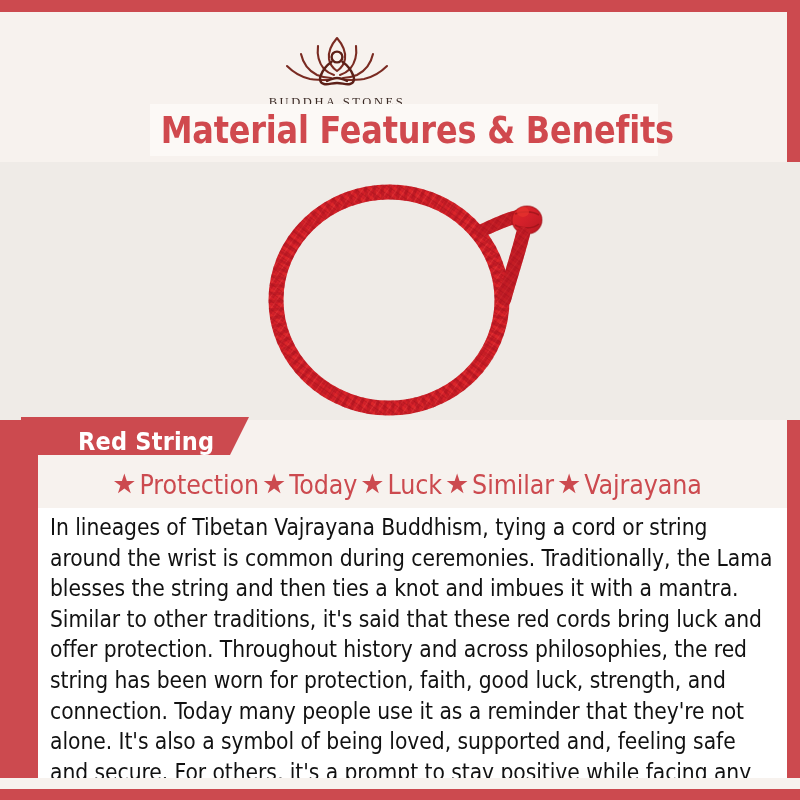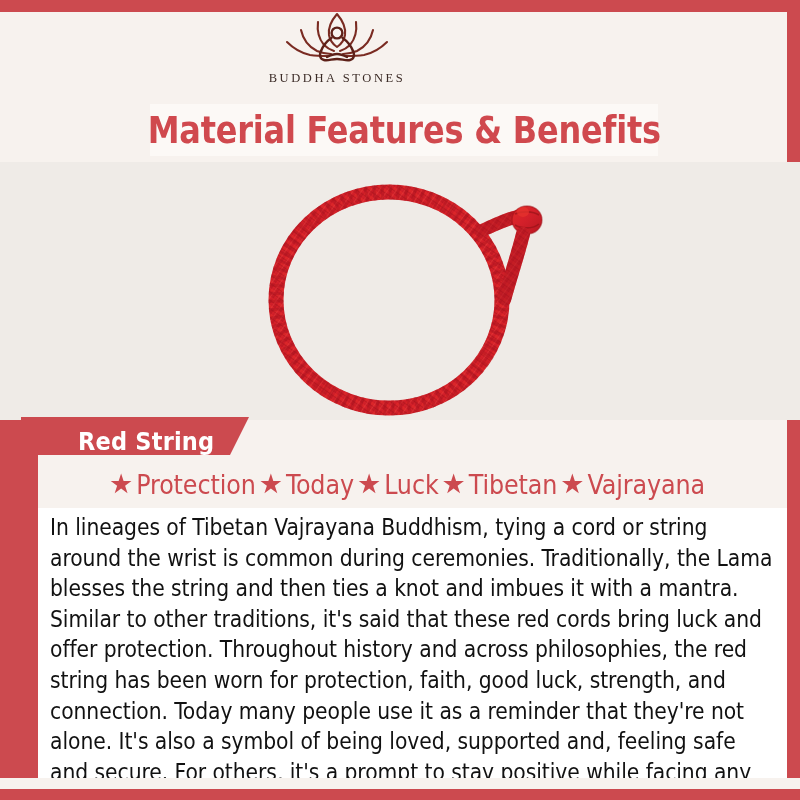--- a/index.html
+++ b/index.html
@@ -51,21 +51,21 @@
   .bottom-cream {
     position: absolute;
     left: 0; bottom: 0;
     width: 800px; height: 22px;
     background: #f7f2ee;
   }
 
   
   .header {
     position: absolute;
-    left: 0; top: 4px;
+    left: 0; top: 28px;
     width: 674px; height: 92px;
     display: flex;
     flex-direction: column;
     align-items: center;
     justify-content: flex-start;
   }
   .logo-mark {
     margin-top: 4px;
     width: 132px;
     height: 62px;
@@ -81,21 +81,21 @@
   }
 
   
   .title-band {
     position: absolute;
     left: 150px; top: 104px;
     width: 508px; height: 52px;
     background: #fcf9f6;
     display: flex;
     align-items: center;
-    justify-content: center;
+    justify-content: flex-start;
   }
   .title-text {
     font-family: "Liberation Sans Narrow", "DejaVu Sans Condensed", "Liberation Sans", sans-serif;
     font-size: 37px;
     font-weight: bold;
     color: #d0494e;
     letter-spacing: -0.2px;
     white-space: nowrap;
     transform: scaleX(0.96);
   }
@@ -270,21 +270,21 @@
     <span class="benefit-item">
       <span class="benefit-star">★</span>
       <span class="benefit-label">Today</span>
     </span>
     <span class="benefit-item">
       <span class="benefit-star">★</span>
       <span class="benefit-label">Luck</span>
     </span>
     <span class="benefit-item">
       <span class="benefit-star">★</span>
-      <span class="benefit-label">Tibetan</span>
+      <span class="benefit-label">Similar</span>
     </span>
     <span class="benefit-item">
       <span class="benefit-star">★</span>
       <span class="benefit-label">Vajrayana</span>
     </span>
   </div>
 
   <div class="description-panel">
     <p class="description-text">In lineages of Tibetan Vajrayana Buddhism, tying a cord or string around the wrist is common during ceremonies. Traditionally, the Lama blesses the string and then ties a knot and imbues it with a mantra. Similar to other traditions, it's said that these red cords bring luck and offer protection. Throughout history and across philosophies, the red string has been worn for protection, faith, good luck, strength, and connection. Today many people use it as a reminder that they're not alone. It's also a symbol of being loved, supported and, feeling safe and secure. For others, it's a prompt to stay positive while facing any adversity.</p>
   </div>

